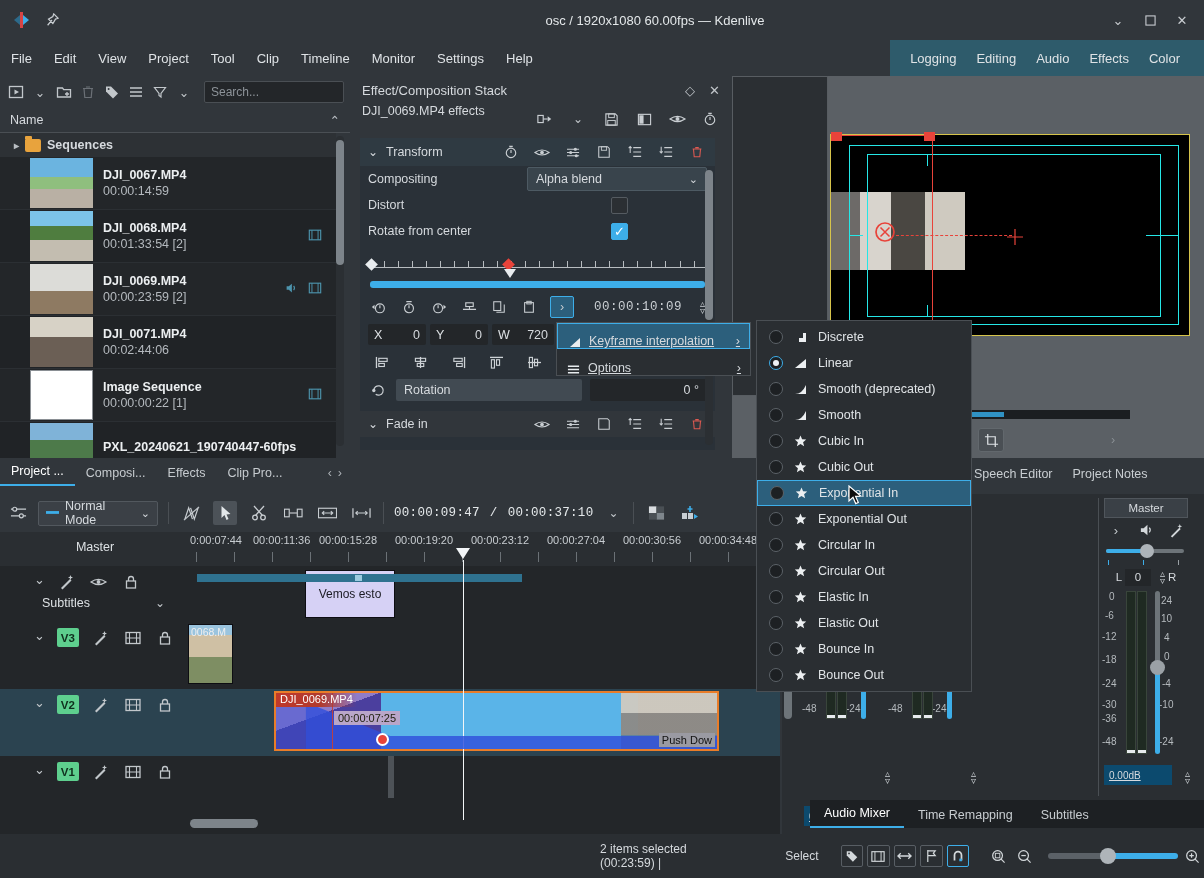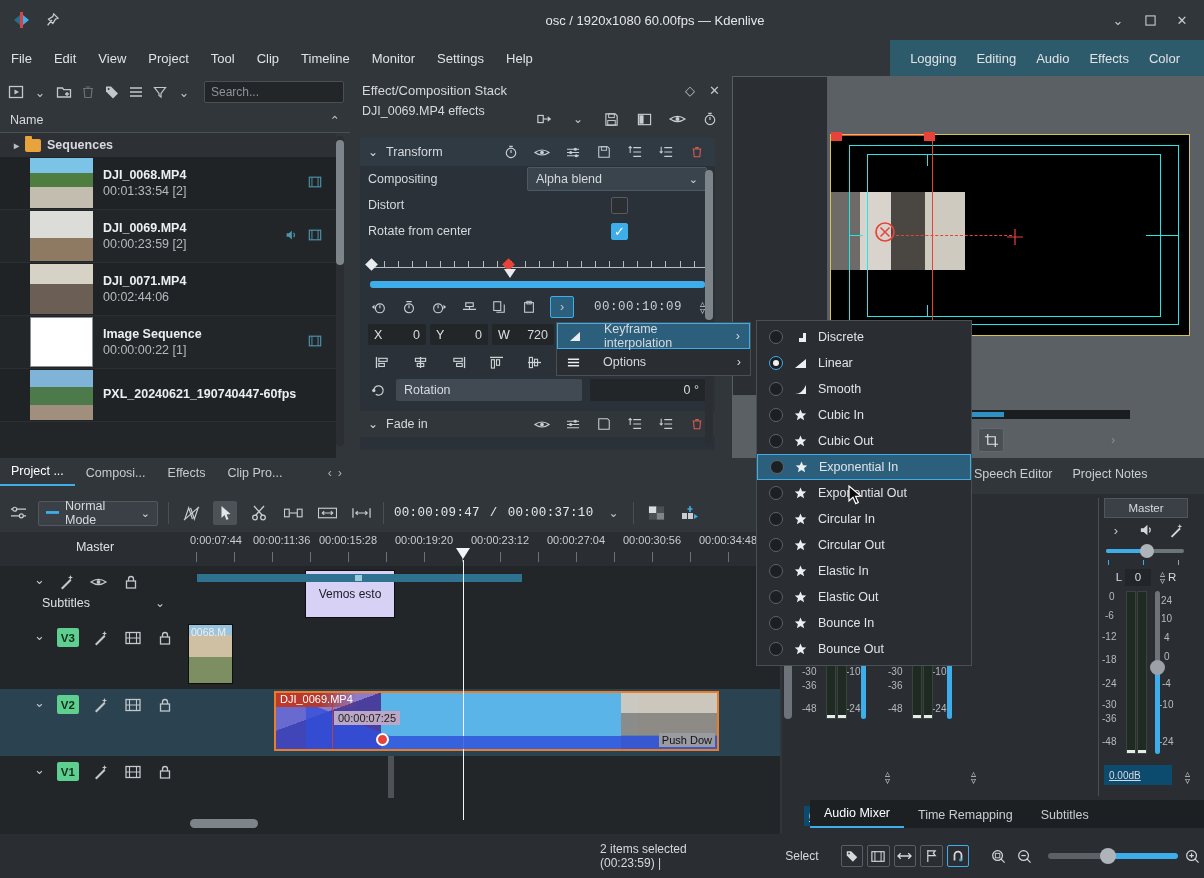--- a/index.html
+++ b/index.html
@@ -204,21 +204,21 @@
   .sb-sel { margin-left:600px; font-size:12px; color:#d6dade;}
   .sb-mode { margin-left:44px; font-size:12px; }
   .sb-ic { width:24px; height:22px; display:flex;align-items:center;justify-content:center; border:1px solid #585e64; border-radius:2px; margin-left:4px; color:#d3d8db;}
   .sb-ic.first { margin-left:22px; }
   .zoom-slider { position:relative; margin-left:12px; width:130px; height:6px; background:#5b6167; border-radius:3px;}
   .zoom-slider .f { position:absolute; left:60px; top:0; width:70px; height:6px; background:#3daee9; border-radius:3px;}
   .zoom-slider .k { position:absolute; left:52px; top:-5px; width:16px; height:16px; border-radius:50%; background:#aeb4b9;}
 
   
   .ctx1 { position:absolute; left:556px; top:322px; width:195px; background:#2a2e32; border:1px solid #4a4f54; z-index:50;}
-  .ctx1 .it { height:26px; display:flex; align-items:center; gap:22px; padding:0 9px; font-size:12.5px;}
+  .ctx1 .it { height:26px; display:flex; align-items:flex-end; gap:7px; padding:0 9px; font-size:12.5px;text-decoration:underline;}
   .ctx1 .it.sel { background:#2c5f7c; border:1px solid #3daee9; }
   .ctx1 .it .ch { margin-left:auto; }
   .ctx2 { position:absolute; left:756px; top:320px; width:216px; background:#2a2e32; border:1px solid #4a4f54; z-index:51; padding:3px 0;}
   .ctx2 .it { height:26px; display:flex; align-items:center; gap:10px; padding:0 12px; font-size:12.5px; color:#e0e4e7;}
   .ctx2 .it.hi { background:#2c5f7c; border:1px solid #3daee9; }
   .rad { width:14px; height:14px; border-radius:50%; border:1px solid #5c6268; background:#1d2023; flex:none; display:flex;align-items:center;justify-content:center;}
   .rad.on { border-color:#3daee9; }
   .rad.on::after { content:""; width:6px; height:6px; border-radius:50%; background:#eef2f5; display:block;}
   .mi-ic { width:15px; display:flex; justify-content:center; color:#eceff1; flex:none; }
   .cursor-arrow { position:absolute; left:848px; top:485px; z-index:99; }
@@ -320,20 +320,28 @@
       <span class="caret">⌃</span>
     </div>
 
     <div class="bin-list">
       <div class="bin-row-seq">
         <span style="font-size:10px;color:#b8bdc2;">▸</span>
         <span class="folder-ic"></span>
         <span>Sequences</span>
       </div>
 
+      <div class="bin-row">
+        <div class="thumb" style="background:linear-gradient(180deg,#6bb4e0 0 38%,#8fbf7e 38% 62%,#b9b0a4 62% 100%);"></div>
+        <div class="bin-meta">
+          <span class="bin-name">DJI_0067.MP4</span>
+          <span class="bin-dur">00:00:14:59</span>
+        </div>
+        <div class="bin-icons"></div>
+      </div>
 
       <div class="bin-row alt">
         <div class="thumb" style="background:linear-gradient(180deg,#7cc3e8 0 30%,#4f7d3f 30% 58%,#c3bdb0 58% 100%);"></div>
         <div class="bin-meta">
           <span class="bin-name">DJI_0068.MP4</span>
           <span class="bin-dur">00:01:33:54 [2]</span>
         </div>
         <div class="bin-icons">
           <span>
             <svg width="14" height="14" viewBox="0 0 16 16">
@@ -1278,20 +1286,29 @@
         </span>
       <span>Linear</span>
     </div>
     <div class="it">
       <span class="rad"></span>
       <span class="mi-ic">
           <svg width="13" height="11" viewBox="0 0 13 11">
             <path d="M1 10 Q8 10 12 1 L12 10 Z" fill="#eceff1"></path>
           </svg>
         </span>
+      <span>Smooth (deprecated)</span>
+    </div>
+    <div class="it">
+      <span class="rad"></span>
+      <span class="mi-ic">
+          <svg width="13" height="11" viewBox="0 0 13 11">
+            <path d="M1 10 Q8 10 12 1 L12 10 Z" fill="#eceff1"></path>
+          </svg>
+        </span>
       <span>Smooth</span>
     </div>
     <div class="it">
       <span class="rad"></span>
       <span class="mi-ic">
           <svg width="13" height="12" viewBox="0 0 13 12">
             <path d="M6.5 0.5 L8.1 4.3 L12.2 4.6 L9.1 7.3 L10.1 11.3 L6.5 9.1 L2.9 11.3 L3.9 7.3 L0.8 4.6 L4.9 4.3 Z" fill="#eceff1"></path>
           </svg>
         </span>
       <span>Cubic In</span>

